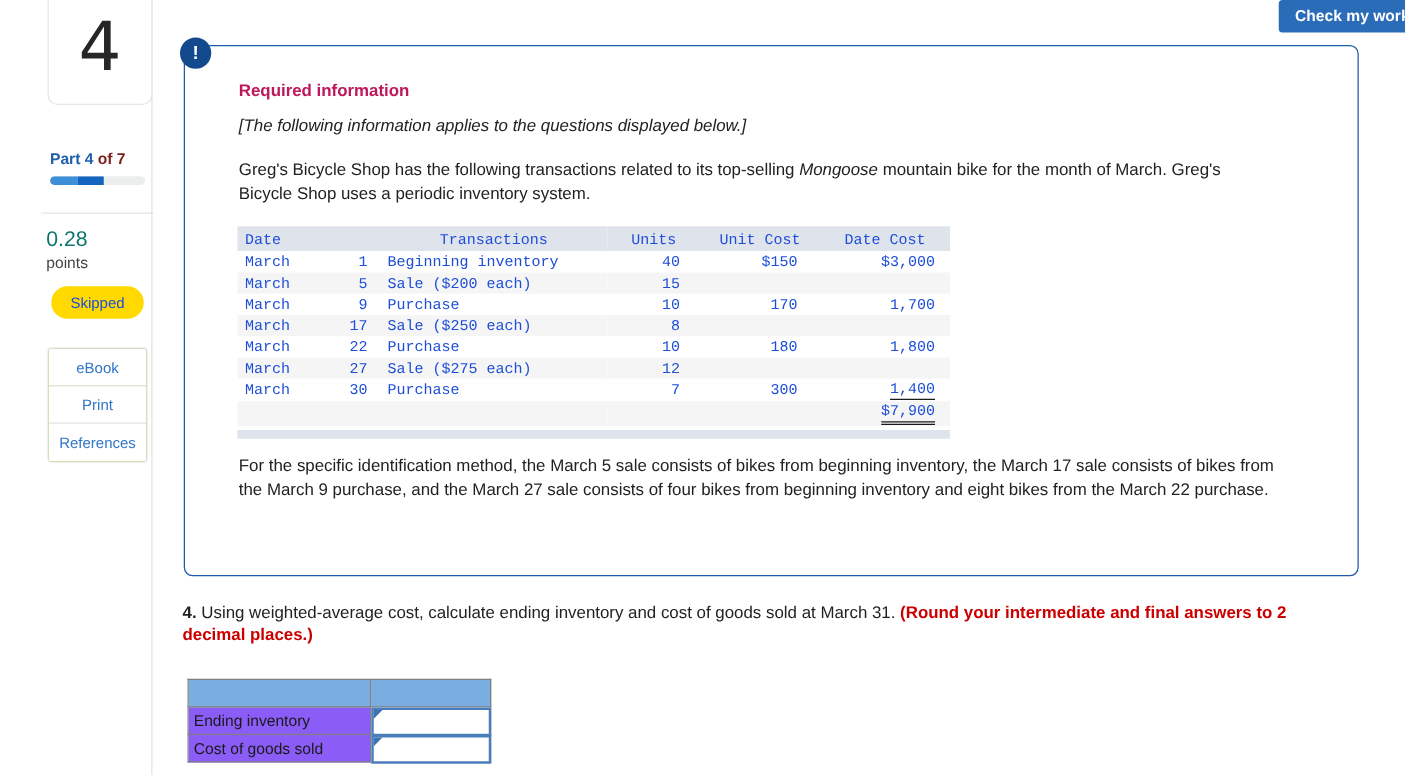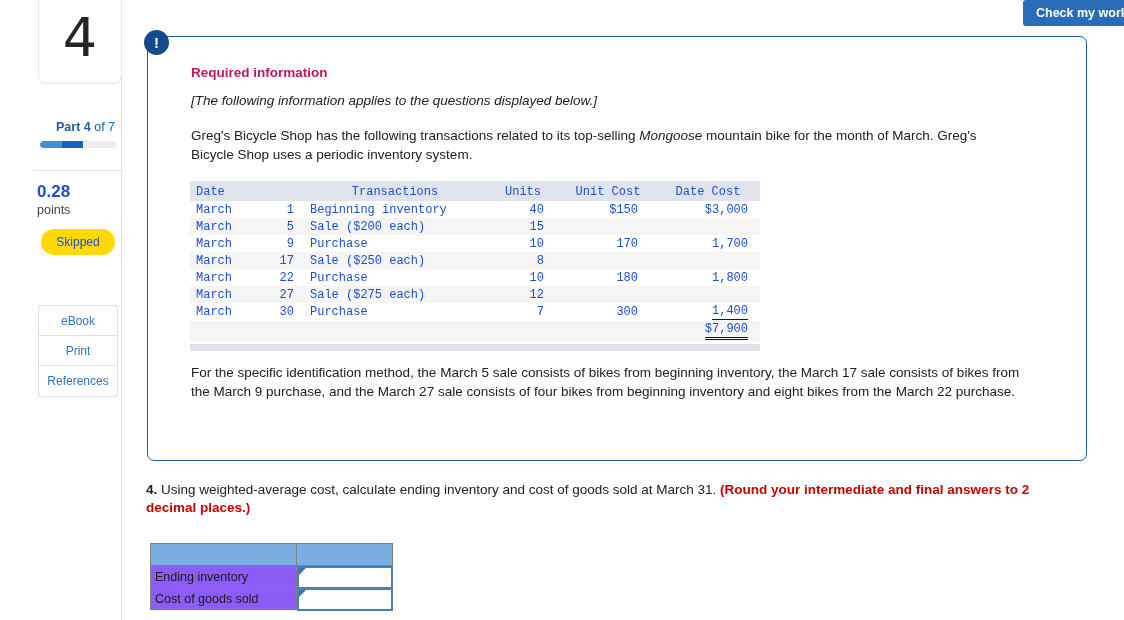--- a/index.html
+++ b/index.html
@@ -73,22 +73,22 @@
     font-family: "DejaVu Sans", sans-serif;
   }
   .part-line {
     position: absolute;
     left: 40px;
     top: 120px;
     font-size: 12.5px;
     color: #1e5fa8;
     white-space: nowrap;
   }
-  .part-line b { font-weight: bold; margin-left: 16px; }
-  .part-line .of { color: #0369a1; font-weight: normal; }
+  .part-line b { font-weight: bold; }
+  .part-line .of { color: #7f1d1d; font-weight: bold; }
 
   .progress-track {
     position: absolute;
     left: 40px;
     top: 141px;
     width: 76px;
     height: 7px;
     background: #eceded;
     border-radius: 4px;
     overflow: hidden;
@@ -114,22 +114,22 @@
     width: 90px;
     height: 1px;
     background: #e4e4e4;
   }
 
   .points-val {
     position: absolute;
     left: 37px;
     top: 182px;
     font-size: 17px;
-    color: #1d4ed8;
-    font-weight: 700;
+    color: #0f766e;
+    font-weight: 400;
   }
   .points-label {
     position: absolute;
     left: 37px;
     top: 203px;
     font-size: 12.5px;
     color: #444444;
   }
   .skipped-badge {
     position: absolute;
@@ -143,21 +143,21 @@
     font-size: 12px;
     display: flex;
     align-items: center;
     justify-content: center;
     box-sizing: border-box;
   }
 
   .side-btn-group {
     position: absolute;
     left: 38px;
-    top: 305px;
+    top: 278px;
     width: 80px;
     border: 1px solid #e2e2e2;
     border-radius: 3px;
     overflow: hidden;
     box-sizing: border-box;
     background: #84cc16;
   }
   .side-btn {
     height: 30px;
     display: flex;

